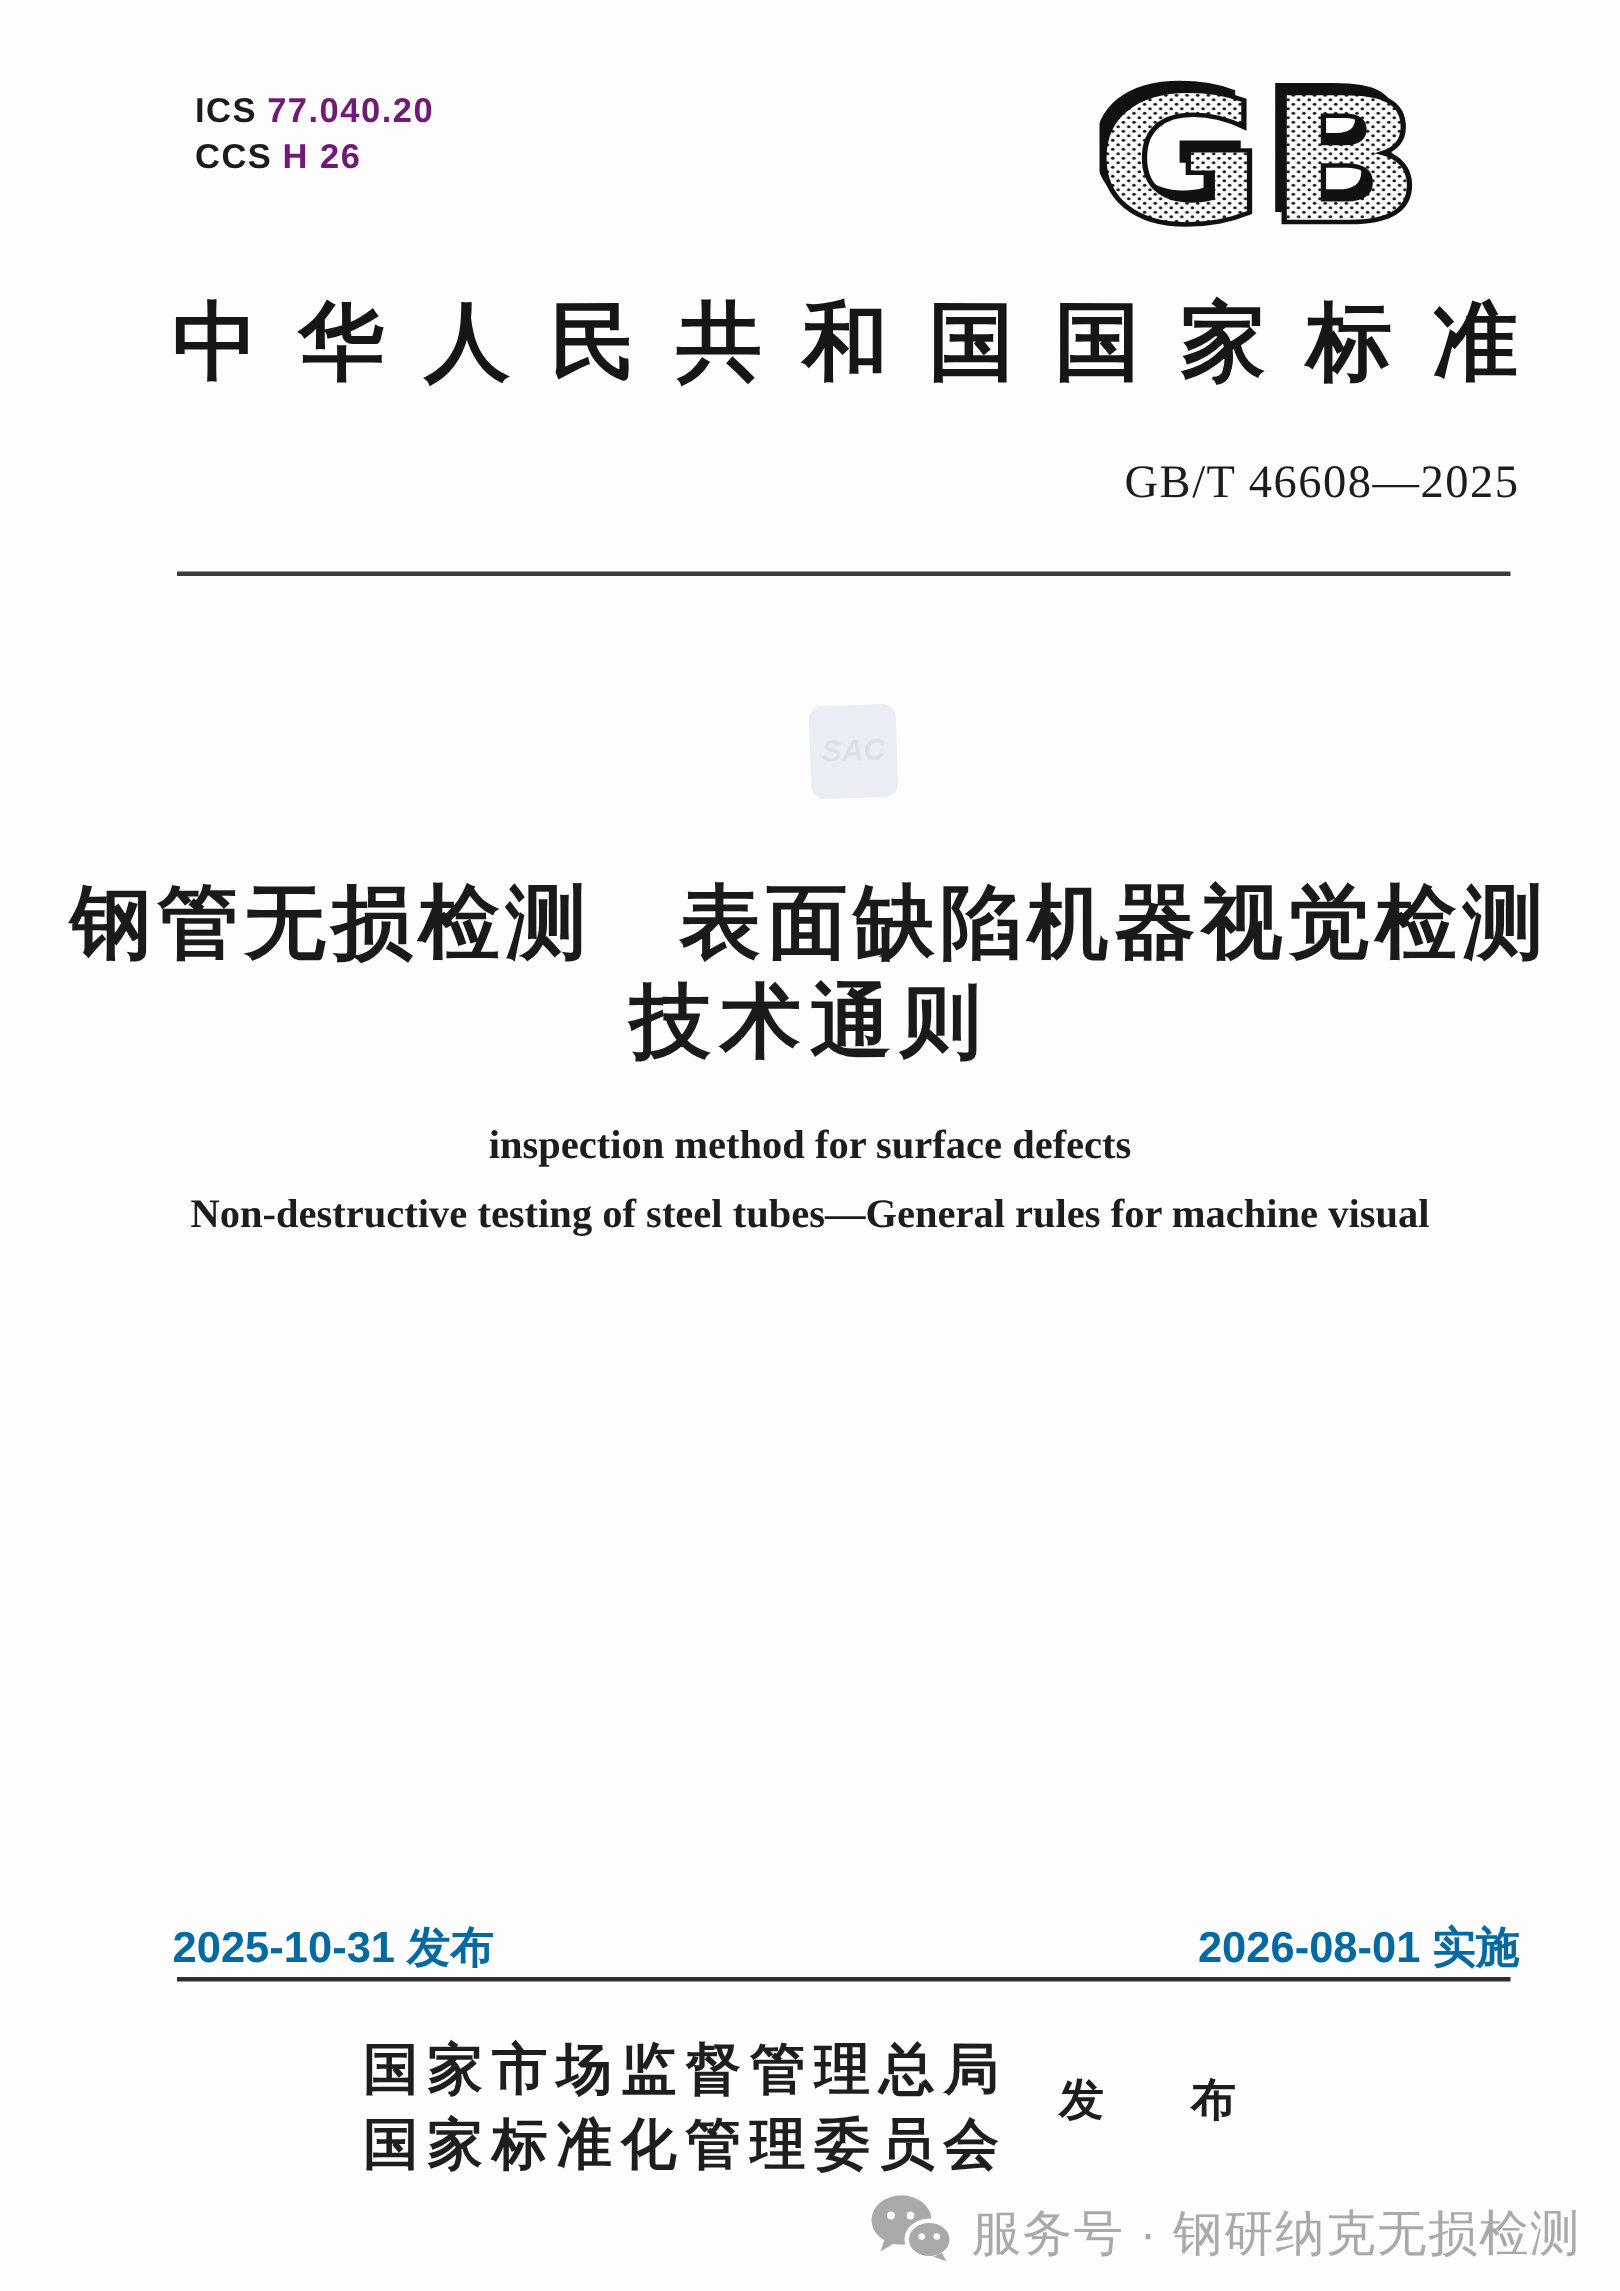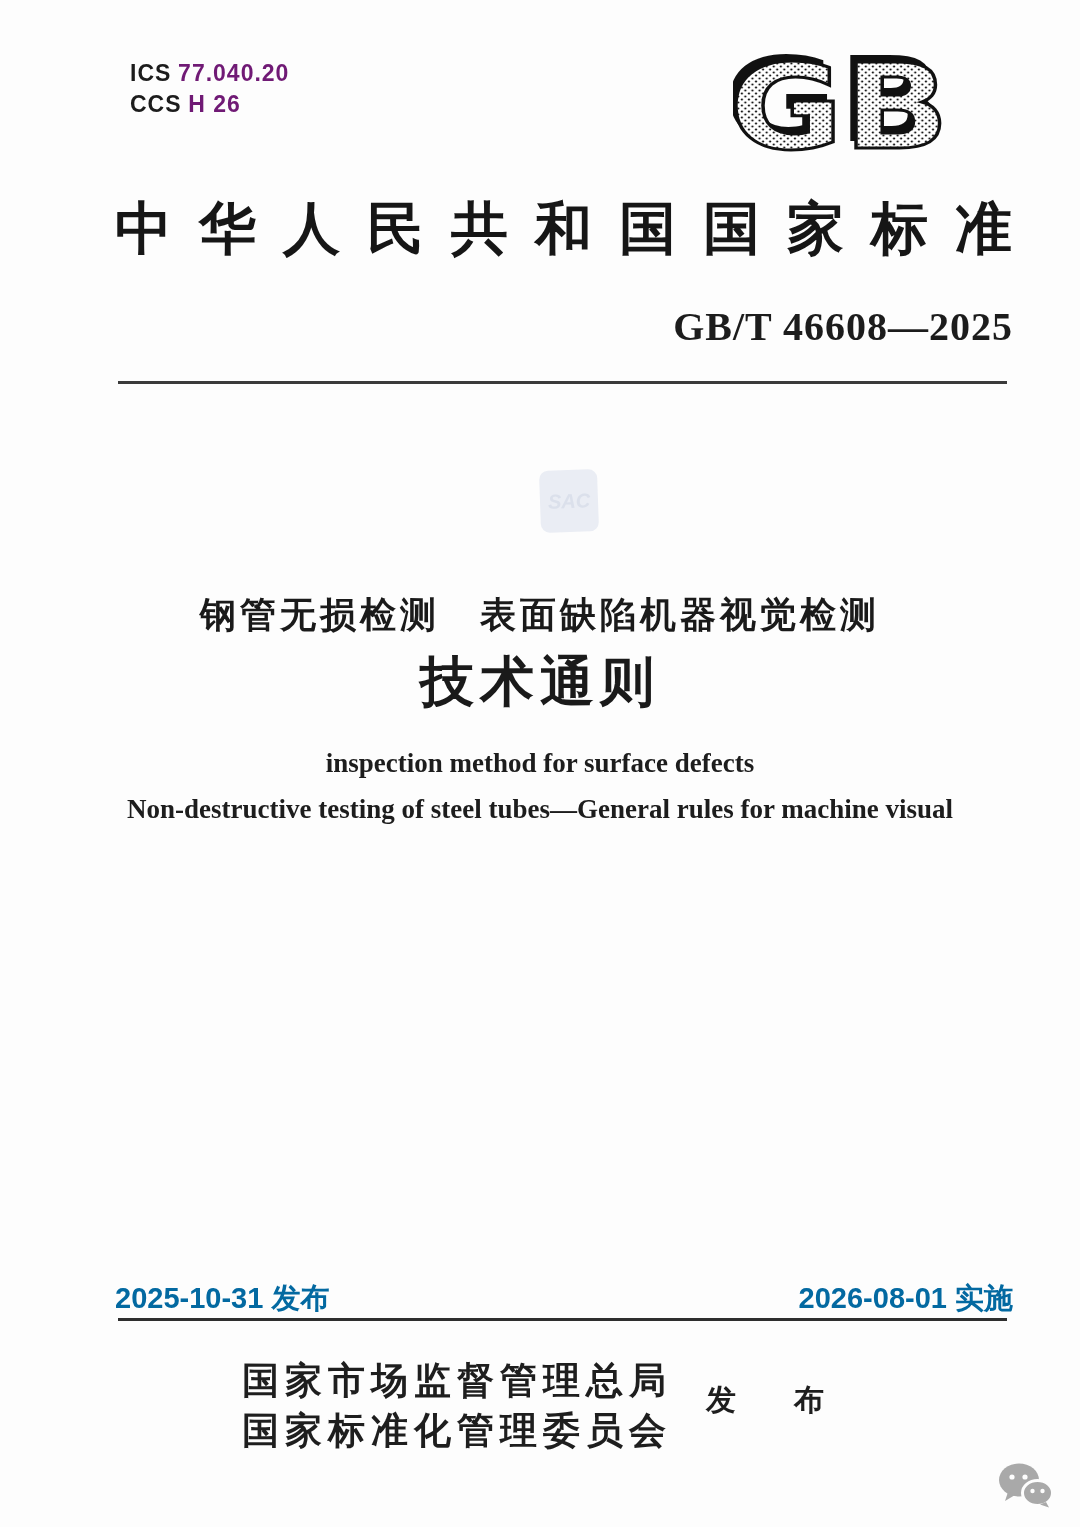--- a/index.html
+++ b/index.html
@@ -28,21 +28,21 @@
   .heading{
     position:absolute;left:115px;top:198px;width:897px;
     display:flex;justify-content:space-between;
     font-size:57px;font-weight:bold;line-height:62px;
     font-family:"Liberation Serif","DejaVu Serif",serif;
     color:#161616;
   }
 
   .std-number{
     position:absolute;right:67px;top:303px;
-    font-size:40px;font-weight:bold;letter-spacing:1px;
+    font-size:31px;font-weight:normal;letter-spacing:1px;
     font-family:"Liberation Serif","DejaVu Serif",serif;
   }
 
   .rule-top{
     position:absolute;left:118px;top:381px;width:889px;height:3px;
     background:#3b3b3b;border:none;margin:0;
   }
 
   
   .sac-watermark{
@@ -57,21 +57,21 @@
     color:#dbe0eb;letter-spacing:0px;
   }
 
   
   .title-cn{
     position:absolute;left:0;top:583px;width:1080px;
     text-align:center;
     font-family:"Liberation Sans","DejaVu Sans",sans-serif;
     font-weight:700;color:#1a1a1a;
   }
-  .title-cn .line1{font-size:36px;line-height:64px;letter-spacing:4px;}
+  .title-cn .line1{font-size:54px;line-height:64px;letter-spacing:4px;}
   .title-cn .line2{font-size:54px;line-height:64px;letter-spacing:6px;margin-top:2px;}
 
   
   .title-en{
     position:absolute;left:0;top:740px;width:1080px;
     text-align:center;
     font-family:"Liberation Serif","DejaVu Serif",serif;
     font-weight:bold;font-size:27px;line-height:46px;color:#1d1d1d;
   }
 
@@ -198,15 +198,16 @@
         <ellipse cx="21" cy="18" rx="20" ry="16.5" fill="#a9a9a9"></ellipse>
         <path d="M10 30 L7 39 L17 33 Z" fill="#a9a9a9"></path>
         <circle cx="14" cy="15" r="2.6" fill="#fdfdfd"></circle>
         <circle cx="27" cy="15" r="2.6" fill="#fdfdfd"></circle>
         <ellipse cx="39.5" cy="31" rx="15" ry="12.5" fill="#a9a9a9" stroke="#fdfdfd" stroke-width="3"></ellipse>
         <path d="M48 40 L51 45.5 L42 42.5 Z" fill="#a9a9a9"></path>
         <circle cx="34.5" cy="29" r="2.2" fill="#fdfdfd"></circle>
         <circle cx="44.5" cy="29" r="2.2" fill="#fdfdfd"></circle>
       </svg>
     </span>
+    <span>服务号 · 钢研纳克无损检测</span>
   </div>
 
 </div>
 
 </body></html>

